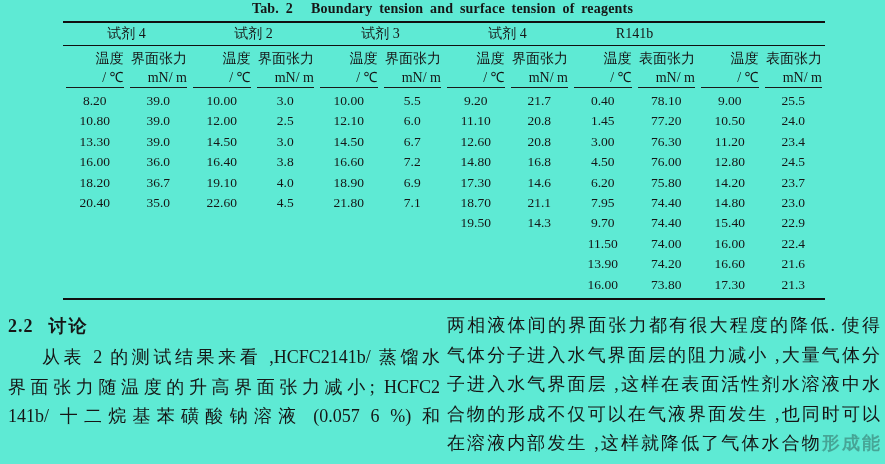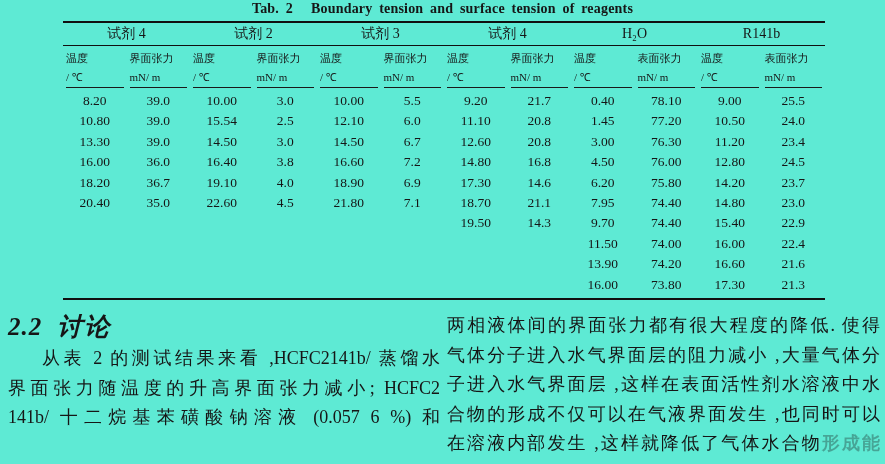--- a/index.html
+++ b/index.html
@@ -17,56 +17,55 @@
   .tbl{position:absolute;left:63px;top:21px;width:762px;}
   .grow{
     display:grid;grid-template-columns:repeat(6,1fr);
     border-top:2.5px solid #101010;border-bottom:1.7px solid #101010;
     height:22px;line-height:22px;font-size:14px;text-align:center;
   }
   .srow{display:grid;grid-template-columns:repeat(12,1fr);}
   .scell{
     margin:0 3px;padding-top:3px;height:38px;
     border-bottom:1.4px solid #1a1a1a;
-    font-size:11px;line-height:19px;text-align:left;white-space:nowrap;
+    font-size:14px;line-height:19px;text-align:right;white-space:nowrap;
   }
   .dgrid{
     display:grid;grid-template-columns:repeat(12,1fr);
     padding:3px 0 3px 0;border-bottom:2px solid #101010;
   }
   .dcell{
     height:20.4px;line-height:20.4px;font-size:13.5px;text-align:center;white-space:nowrap;
   }
   
   .col{position:absolute;top:311px;font-size:18px;line-height:29.5px;}
   .col-left{left:8px;width:432px;}
   .col-right{left:447px;width:433px;}
   .bline{text-align:justify;text-align-last:justify;white-space:nowrap;}
   .indent{text-indent:34px;}
-  .heading{font-size:25px;font-weight:bold;line-height:30px;margin-bottom:2px;font-style:italic;}
+  .heading{font-size:18px;font-weight:bold;line-height:30px;margin-bottom:2px;}
   .heading .num{font-family:"Liberation Serif", serif;margin-right:15px;letter-spacing:1px;}
   .heading .txt{font-family:"Liberation Sans", sans-serif;letter-spacing:2px;}
   .faded{opacity:.32;font-weight:bold;}
 </style>
 </head>
 <body>
 
 <div class="page">
 
   <div class="caption">
     <span class="cap-label">Tab. 2</span><span class="cap-title">Boundary tension and surface tension of reagents</span>
   </div>
 
   <div class="tbl">
     <div class="grow">
         <div class="gcell">试剂 4</div>
         <div class="gcell">试剂 2</div>
         <div class="gcell">试剂 3</div>
         <div class="gcell">试剂 4</div>
-        <div class="gcell">H₂O</div>
         <div class="gcell">R141b</div>
       </div>
     <div class="srow">
         <div class="scell">
           <div class="h1">温度</div>
           <div class="h2">/ ℃</div>
         </div>
         <div class="scell">
           <div class="h1">界面张力</div>
           <div class="h2">mN/ m</div>
@@ -120,21 +119,21 @@
         <div class="dcell">10.00</div>
         <div class="dcell">5.5</div>
         <div class="dcell">9.20</div>
         <div class="dcell">21.7</div>
         <div class="dcell">0.40</div>
         <div class="dcell">78.10</div>
         <div class="dcell">9.00</div>
         <div class="dcell">25.5</div>
         <div class="dcell">10.80</div>
         <div class="dcell">39.0</div>
-        <div class="dcell">15.54</div>
+        <div class="dcell">12.00</div>
         <div class="dcell">2.5</div>
         <div class="dcell">12.10</div>
         <div class="dcell">6.0</div>
         <div class="dcell">11.10</div>
         <div class="dcell">20.8</div>
         <div class="dcell">1.45</div>
         <div class="dcell">77.20</div>
         <div class="dcell">10.50</div>
         <div class="dcell">24.0</div>
         <div class="dcell">13.30</div>

